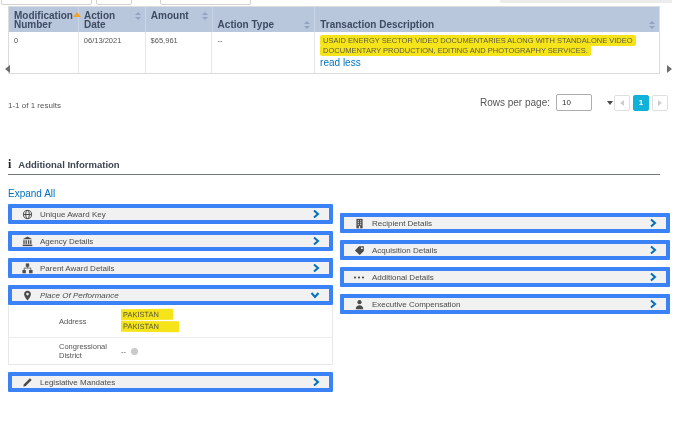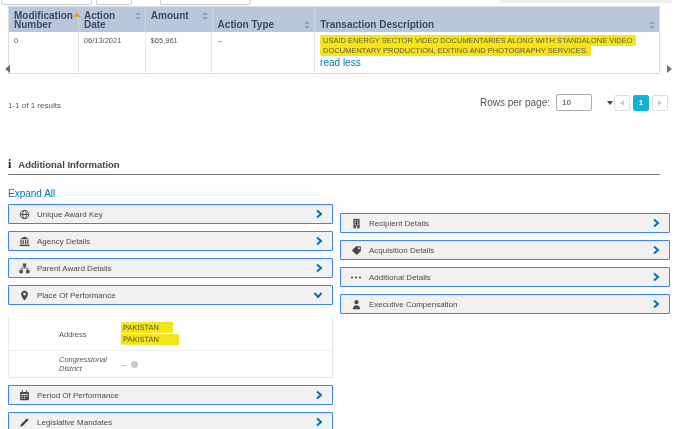--- a/index.html
+++ b/index.html
@@ -73,31 +73,31 @@
   .ai-head { position:absolute; left:8px; top:158px; display:flex; align-items:center; }
   .ai-i { font-family:"Liberation Serif", serif; font-weight:bold; font-size:12px; color:#222; margin-right:7px; line-height:12px; }
   .ai-title { font-size:9.5px; font-weight:bold; color:#3d4551; }
   .ai-rule { position:absolute; left:8px; top:174px; width:652px; border-top:1px solid #70757e; }
   .expand-all { position:absolute; left:8px; top:188px; font-size:10px; color:#0071bc; cursor:pointer; text-decoration:none; }
 
   .colL { position:absolute; left:8px;   top:204px; width:325px; }
   .colR { position:absolute; left:340px; top:204px; width:330px;margin-top:9px; }
 
   .panel {
-    height:20px; background:#f1f1f1; border:1px solid #3b82f6; border-radius:1px;
+    height:20px; background:#f1f1f1; border:4px solid #3b82f6; border-radius:1px;
     display:flex; align-items:center; padding:0 9px; margin-bottom:7px; cursor:pointer;
   }
-  .panel.open { margin-bottom:13px; }
+  .panel.open { margin-bottom:0;font-style:italic; }
   .picon { display:flex; width:12px; justify-content:center; }
   .plabel { font-size:8px; color:#4b4b4b; margin-left:7px; }
   .chev { margin-left:auto; display:flex; }
 
   .pop-content { background:#fff; border:1px solid #e8e8e8; border-top:none; margin-bottom:7px; }
   .pop-row { display:flex; align-items:center; padding:4px 0; border-bottom:1px solid #ededed; font-size:7.5px; line-height:9px; }
-  .pop-row:last-child { border-bottom:none;font-style:italic; }
+  .pop-row:last-child { border-bottom:none; }
   .pop-label { width:112px; padding-left:50px; color:#555; }
   .pop-value { color:#666; }
   .hl {
     display:inline-block; background:#f6e41b; color:#55553a;
     padding:1px 14px 1px 2px; margin-bottom:1px; transform:rotate(-0.6deg);
   }
   .hl.l2 { padding-right:20px; transform:rotate(0.4deg); }
   .info-circle {
     display:inline-block; width:7px; height:7px; border-radius:50%;
     background:#c9c9c9; margin-left:5px; vertical-align:-1px;
@@ -269,41 +269,20 @@
         </span>
       </div>
       <div class="pop-row">
         <span class="pop-label">Congressional District</span>
         <span class="pop-value">
           <span>--</span><span class="info-circle"></span>
         </span>
       </div>
     </div>
 
-    <div class="panel">
-      <span class="picon">
-        <svg class="ic" width="11" height="11" viewBox="0 0 10 10" fill="#4a4a4a">
-          <rect x="1" y="1.8" width="8" height="7.6" rx="0.6"></rect>
-            <rect x="2.6" y="0.4" width="1" height="2"></rect>
-            <rect x="6.4" y="0.4" width="1" height="2"></rect>
-          <rect x="2" y="3.6" width="6" height="0.8" fill="#f1f1f1"></rect>
-            <rect x="2.4" y="5.2" width="1" height="1" fill="#f1f1f1"></rect>
-            <rect x="4.5" y="5.2" width="1" height="1" fill="#f1f1f1"></rect>
-            <rect x="6.6" y="5.2" width="1" height="1" fill="#f1f1f1"></rect>
-            <rect x="2.4" y="7" width="1" height="1" fill="#f1f1f1"></rect>
-            <rect x="4.5" y="7" width="1" height="1" fill="#f1f1f1"></rect>
-        </svg>
-      </span>
-      <span class="plabel">Period Of Performance</span>
-      <span class="chev">
-        <svg class="ic" width="8" height="10" viewBox="0 0 8 10">
-            <polyline points="2,1.5 6,5 2,8.5" fill="none" stroke="#0071bc" stroke-width="2"></polyline>
-          </svg>
-      </span>
-    </div>
 
     <div class="panel">
       <span class="picon">
         <svg class="ic" width="11" height="11" viewBox="0 0 10 10" fill="#4a4a4a">
           <path d="M1.2 8.8 L1.8 6.6 L7.2 1.2 L8.8 2.8 L3.4 8.2 Z"></path>
         </svg>
       </span>
       <span class="plabel">Legislative Mandates</span>
       <span class="chev">
         <svg class="ic" width="8" height="10" viewBox="0 0 8 10">

